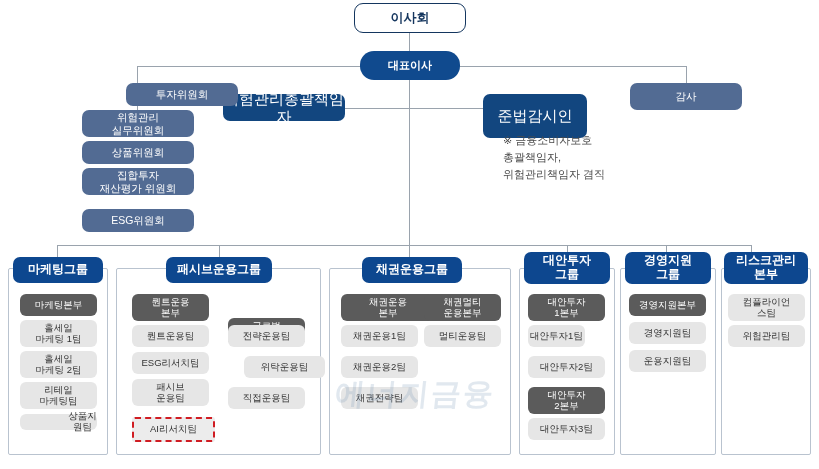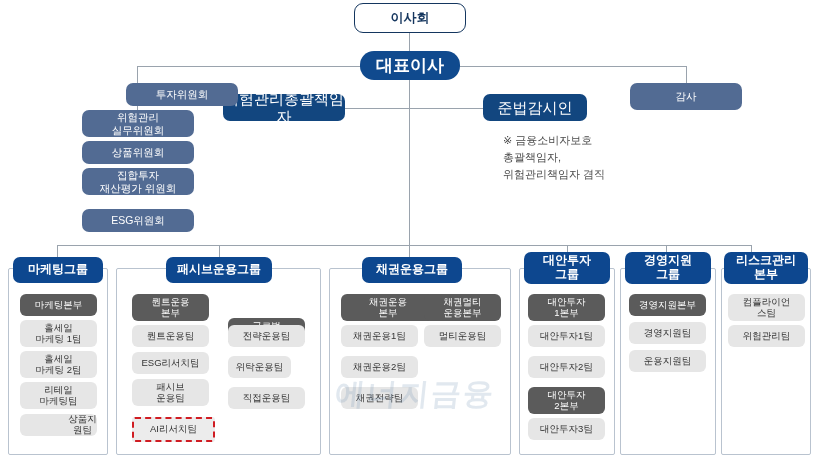--- a/index.html
+++ b/index.html
@@ -35,21 +35,21 @@
     border:1.4px solid #14365f;
     color:#15365e;
     font-size:13px;
     font-weight:600;
     border-radius:9px;
   }
   
   .b-ceo{
     background:#104a8e;
     color:#ffffff;
-    font-size:17px;
+    font-size:11px;
     font-weight:700;
     border-radius:14px;
   }
   
   .b-officer{
     background:#12467f;
     color:#ffffff;
     font-size:15px;
     font-weight:500;
     border-radius:7px;
@@ -156,21 +156,21 @@
   <div class="ln lnv" style="left:567px;top:245px;height:12px;"></div>
   <div class="ln lnv" style="left:666px;top:245px;height:12px;"></div>
   <div class="ln lnv" style="left:751px;top:245px;height:12px;"></div>
 
   <div class="box b-board" style="left:354px;top:3px;width:112px;height:30px;">이사회</div>
 
   <div class="box b-ceo" style="left:360px;top:51px;width:100px;height:29px;">대표이사</div>
 
   <div class="box b-officer" style="left:223px;top:94px;width:122px;height:27px;">위험관리총괄책임자</div>
 
-  <div class="box b-officer" style="left:483px;top:94px;width:104px;height:27px;">준법감시인</div>
+  <div class="box b-officer" style="left:483px;top:94px;width:104px;height:44px;">준법감시인</div>
 
   <div class="box b-committee" style="left:630px;top:83px;width:112px;height:27px;">감사</div>
 
   <div class="note" style="left:482px;top:132px;width:180px;">※ 금융소비자보호
    총괄책임자,
    위험관리책임자 겸직</div>
 
   <div class="box b-committee" style="left:82px;top:83px;width:112px;height:23px;margin-left:44px;">투자위원회</div>
   <div class="box b-committee" style="left:82px;top:110px;width:112px;height:27px;">위험관리
 실무위원회</div>
@@ -183,58 +183,58 @@
 
   <div class="panel" style="left:8px;top:268px;width:100px;height:187px;"></div>
   <div class="box b-group" style="left:13px;top:257px;width:90px;height:26px;">마케팅그룹</div>
   <div class="box b-div" style="left:20px;top:294px;width:77px;height:22px;">마케팅본부</div>
   <div class="box b-team" style="left:20px;top:320px;width:77px;height:27px;">홀세일
 마케팅 1팀</div>
   <div class="box b-team" style="left:20px;top:351px;width:77px;height:27px;">홀세일
 마케팅 2팀</div>
   <div class="box b-team" style="left:20px;top:382px;width:77px;height:27px;">리테일
 마케팅팀</div>
-  <div class="box b-team" style="left:20px;top:414px;width:77px;height:22px;padding-left:48px;">상품지원팀</div>
+  <div class="box b-team" style="left:20px;top:414px;width:77px;height:16px;padding-left:48px;">상품지원팀</div>
 
   <div class="panel" style="left:116px;top:268px;width:205px;height:187px;"></div>
   <div class="box b-group" style="left:166px;top:257px;width:106px;height:26px;">패시브운용그룹</div>
 
   <div class="box b-div" style="left:132px;top:294px;width:77px;height:27px;">퀀트운용
 본부</div>
   <div class="box b-team" style="left:132px;top:325px;width:77px;height:22px;">퀀트운용팀</div>
   <div class="box b-team" style="left:132px;top:352px;width:77px;height:22px;">ESG리서치팀</div>
   <div class="box b-team" style="left:132px;top:379px;width:77px;height:27px;">패시브
 운용팀</div>
   <div class="box b-team hl" style="left:132px;top:417px;width:83px;height:25px;">AI리서치팀</div>
 
   <div class="box b-div" style="left:228px;top:294px;width:77px;height:27px;margin-top:24px;">글로벌
 솔루션본부</div>
   <div class="box b-team" style="left:228px;top:325px;width:77px;height:22px;">전략운용팀</div>
-  <div class="box b-team" style="left:228px;top:356px;width:63px;height:22px;">위탁운용팀</div>
+  <div class="box b-team" style="left:244px;top:356px;width:81px;height:22px;">위탁운용팀</div>
   <div class="box b-team" style="left:228px;top:387px;width:77px;height:22px;">직접운용팀</div>
 
   <div class="panel" style="left:329px;top:268px;width:182px;height:187px;"></div>
   <div class="box b-group" style="left:362px;top:257px;width:100px;height:26px;">채권운용그룹</div>
 
   <div class="box b-div" style="left:341px;top:294px;width:94px;height:27px;">채권운용
 본부</div>
   <div class="box b-team" style="left:341px;top:325px;width:77px;height:22px;">채권운용1팀</div>
   <div class="box b-team" style="left:341px;top:356px;width:77px;height:22px;">채권운용2팀</div>
   <div class="box b-team" style="left:341px;top:387px;width:77px;height:22px;">채권전략팀</div>
 
   <div class="box b-div" style="left:424px;top:294px;width:77px;height:27px;">채권멀티
 운용본부</div>
   <div class="box b-team" style="left:424px;top:325px;width:77px;height:22px;">멀티운용팀</div>
 
   <div class="panel" style="left:519px;top:268px;width:96px;height:187px;"></div>
   <div class="box b-group" style="left:524px;top:252px;width:86px;height:32px;">대안투자
 그룹</div>
   <div class="box b-div" style="left:528px;top:294px;width:77px;height:27px;">대안투자
 1본부</div>
-  <div class="box b-team" style="left:528px;top:325px;width:77px;height:22px;">대안투자1팀</div>
+  <div class="box b-team" style="left:528px;top:325px;width:57px;height:22px;">대안투자1팀</div>
   <div class="box b-team" style="left:528px;top:356px;width:77px;height:22px;">대안투자2팀</div>
   <div class="box b-div" style="left:528px;top:387px;width:77px;height:27px;">대안투자
 2본부</div>
   <div class="box b-team" style="left:528px;top:418px;width:77px;height:22px;">대안투자3팀</div>
 
   <div class="panel" style="left:620px;top:268px;width:96px;height:187px;"></div>
   <div class="box b-group" style="left:625px;top:252px;width:86px;height:32px;">경영지원
 그룹</div>
   <div class="box b-div" style="left:629px;top:294px;width:77px;height:22px;">경영지원본부</div>
   <div class="box b-team" style="left:629px;top:322px;width:77px;height:22px;">경영지원팀</div>

